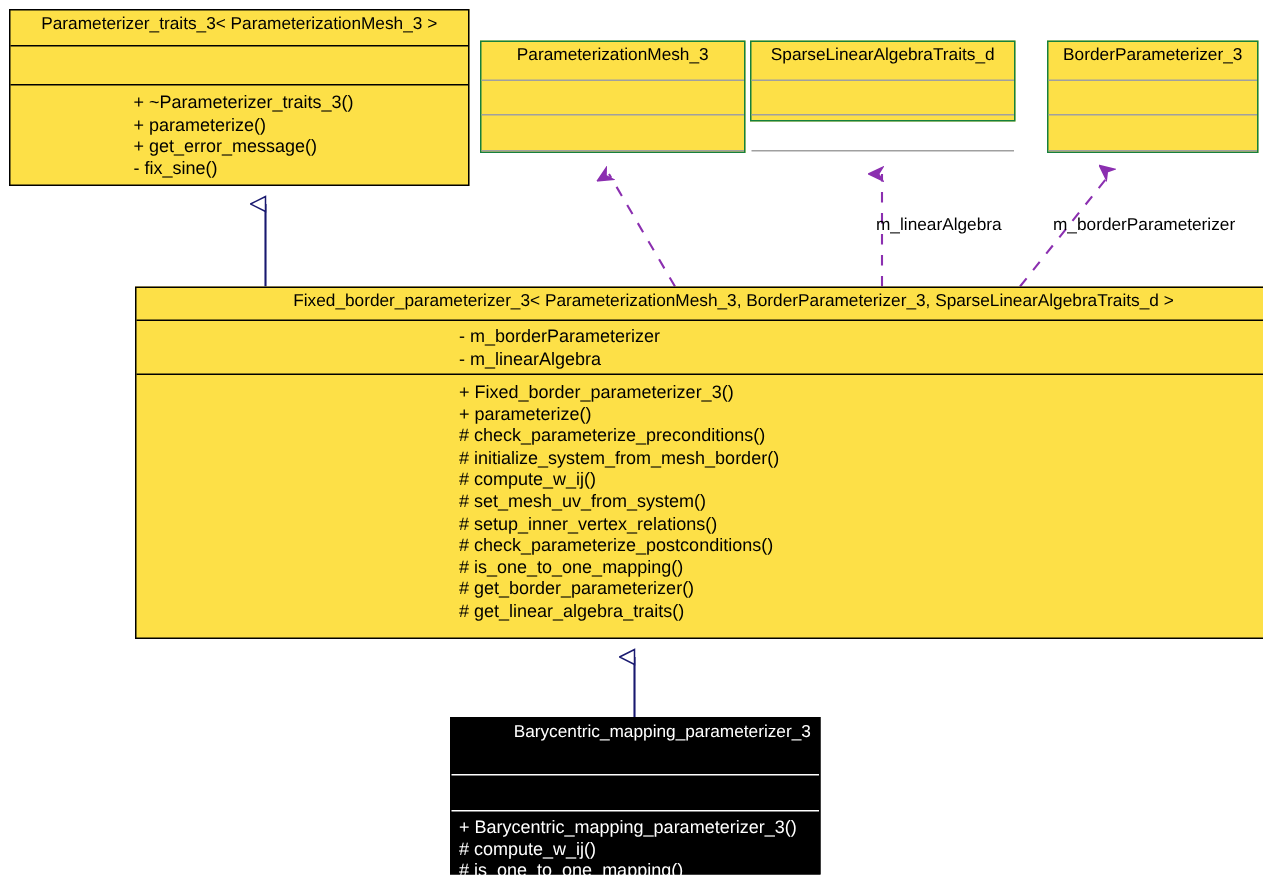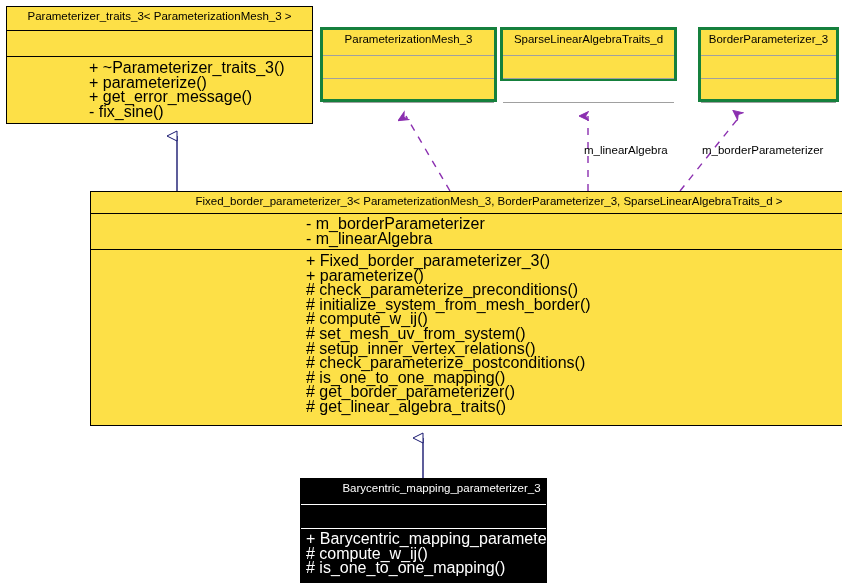--- a/index.html
+++ b/index.html
@@ -45,21 +45,21 @@
   }
   .title {
     font-size: 11.5px;
     line-height: 13px;
     text-align: center;
     color: #000000;
     white-space: nowrap;
     padding: 3px 4px 4px 4px;
   }
   .members {
-    font-size: 16px;
+    font-size: 12px;
     line-height: 14.6px;
     color: #000000;
     white-space: nowrap;
   }
   .members .row {
     white-space: nowrap;
   }
   .empty {
   }
 
@@ -69,21 +69,21 @@
     top: 6px;
     width: 307px;
     height: 118px;
   }
   #node-parameterizer-traits .c-title { height: 24px; }
   #node-parameterizer-traits .c-attrs { height: 26px; }
   #node-parameterizer-traits .c-ops   { height: 66px; padding-top: 4px; }
   #node-parameterizer-traits .c-ops .row { padding-left: 82px; }
 
   
-  .node.gray { border: 3px solid #15803d; }
+  .node.gray { border: 1px solid #15803d; }
   .node.gray .compartment { border-bottom: 1px solid #a0a0a0; }
   .node.gray .c-title { height: 26px; }
   .node.gray .c-attrs { height: 23px; }
   .node.gray .c-ops   { height: 24px; }
 
   #node-parameterizationmesh {
     left: 320px; top: 27px; width: 177px; height: 75px;
   }
   #node-sparselinearalgebra {
     left: 500px; top: 27px; width: 177px; height: 54px;
@@ -112,21 +112,21 @@
     width: 247px;
     height: 105px;
     background: #000000;
     border: 1px solid #000000;
     color: #ffffff;
   }
   #node-barycentric .compartment { border-bottom: 1px solid #ffffff; }
   #node-barycentric .compartment:last-child { border-bottom: none; }
   #node-barycentric .title { color: #ffffff; }
   #node-barycentric .members { color: #ffffff; }
-  #node-barycentric .c-title { height: 26px; padding-left: 36px; }
+  #node-barycentric .c-title { height: 38px; padding-left: 36px; }
   #node-barycentric .c-attrs { height: 24px; }
   #node-barycentric .c-ops   { height: 53px; padding-top: 3px; }
   #node-barycentric .c-ops .row { padding-left: 5px; }
 
   
   .edge-label {
     position: absolute;
     font-size: 11.5px;
     line-height: 13px;
     color: #000000;

